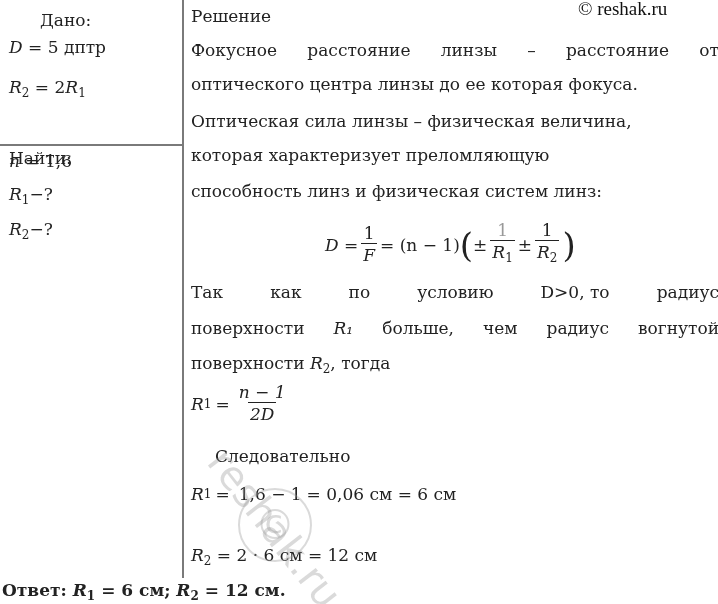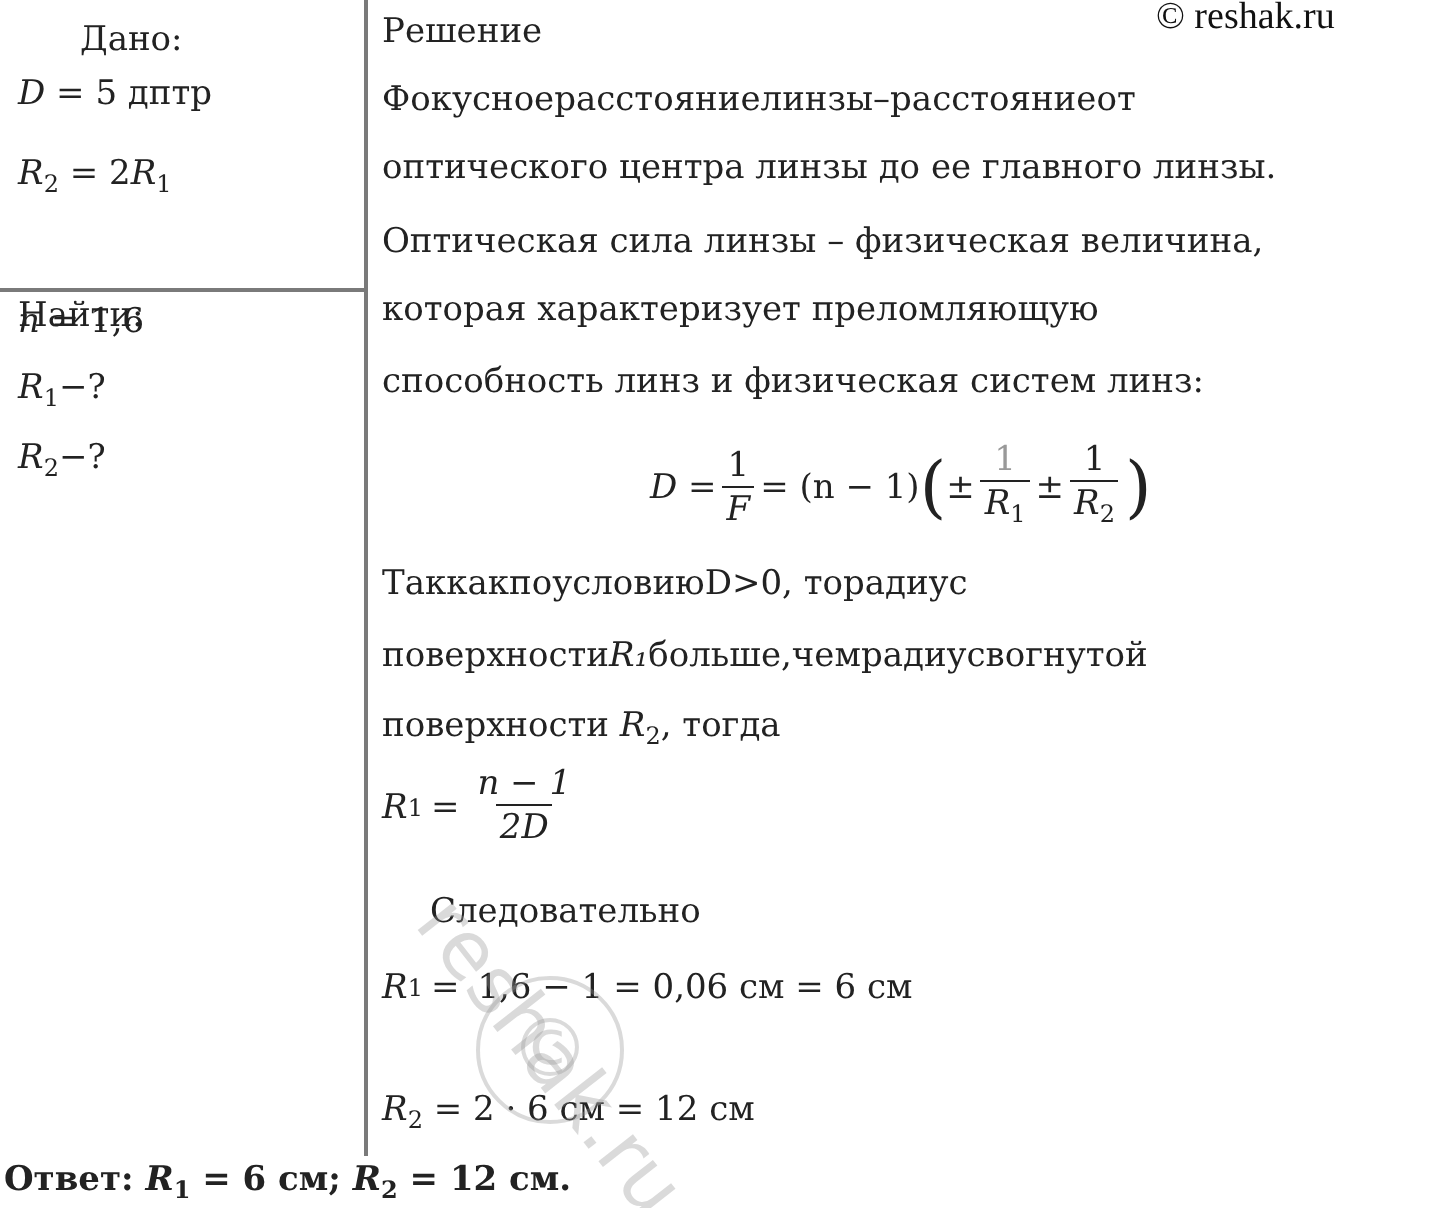--- a/index.html
+++ b/index.html
@@ -3,21 +3,21 @@
   <meta charset="utf-8">
   <style>
     html, body { margin:0; padding:0; background:#ffffff; }
     body { width:718px; height:604px; position:relative; overflow:hidden;
       font-family:"DejaVu Serif","Liberation Serif",serif; color:#222; font-size:17px; }
     .abs { position:absolute; white-space:nowrap; }
     .vline { position:absolute; left:182px; top:0; width:2px; height:578px; background:#7a7a7a; }
     .hline { position:absolute; left:0; top:144px; width:183px; height:2px; background:#7a7a7a; }
     i.m { font-style:italic; }
     sub { font-size:12px; vertical-align:-4px; font-style:normal; }
-    .just { display:flex; width:528px; }
+    .just { display:flex; justify-content:space-between; width:528px; }
     .frac { display:inline-flex; flex-direction:column; align-items:center; vertical-align:middle; margin:0 3px; }
     .frac .num { padding:0 2px; line-height:20px; }
     .frac .den { border-top:1.5px solid #222; padding:0 2px; line-height:22px; }
     .paren { font-size:34px; vertical-align:middle; font-weight:200; }
     .watermark { position:absolute; color:rgba(150,150,150,0.35); font-family:"DejaVu Sans",sans-serif; }
     .copyright { font-family:"Liberation Serif",serif; font-size:19px; color:#111; }
   </style>
 </head>
 <body>
 
@@ -49,21 +49,21 @@
 <div class="abs" style="left:191px; top:6px;">Решение</div>
 
 <div class="abs just" style="left:191px; top:40px;">
   <span>Фокусное</span>
   <span>расстояние</span>
   <span>линзы</span>
   <span>–</span>
   <span>расстояние</span>
   <span>от</span>
 </div>
-<div class="abs" style="left:191px; top:74px;">оптического центра линзы до ее главного линзы.</div>
+<div class="abs" style="left:191px; top:74px;">оптического центра линзы до ее которая фокуса.</div>
 
 <div class="abs" style="left:191px; top:111px;">Оптическая сила линзы – физическая величина,</div>
 <div class="abs" style="left:191px; top:145px;">которая характеризует преломляющую</div>
 <div class="abs" style="left:191px; top:181px;">способность линз и физическая систем линз:</div>
 
 <div class="abs" style="left:325px; top:220px; display:flex; align-items:center;">
   <i class="m">D =</i>
   <span class="frac">
     <span class="num">1</span>
     <i class="den m">F</i>

